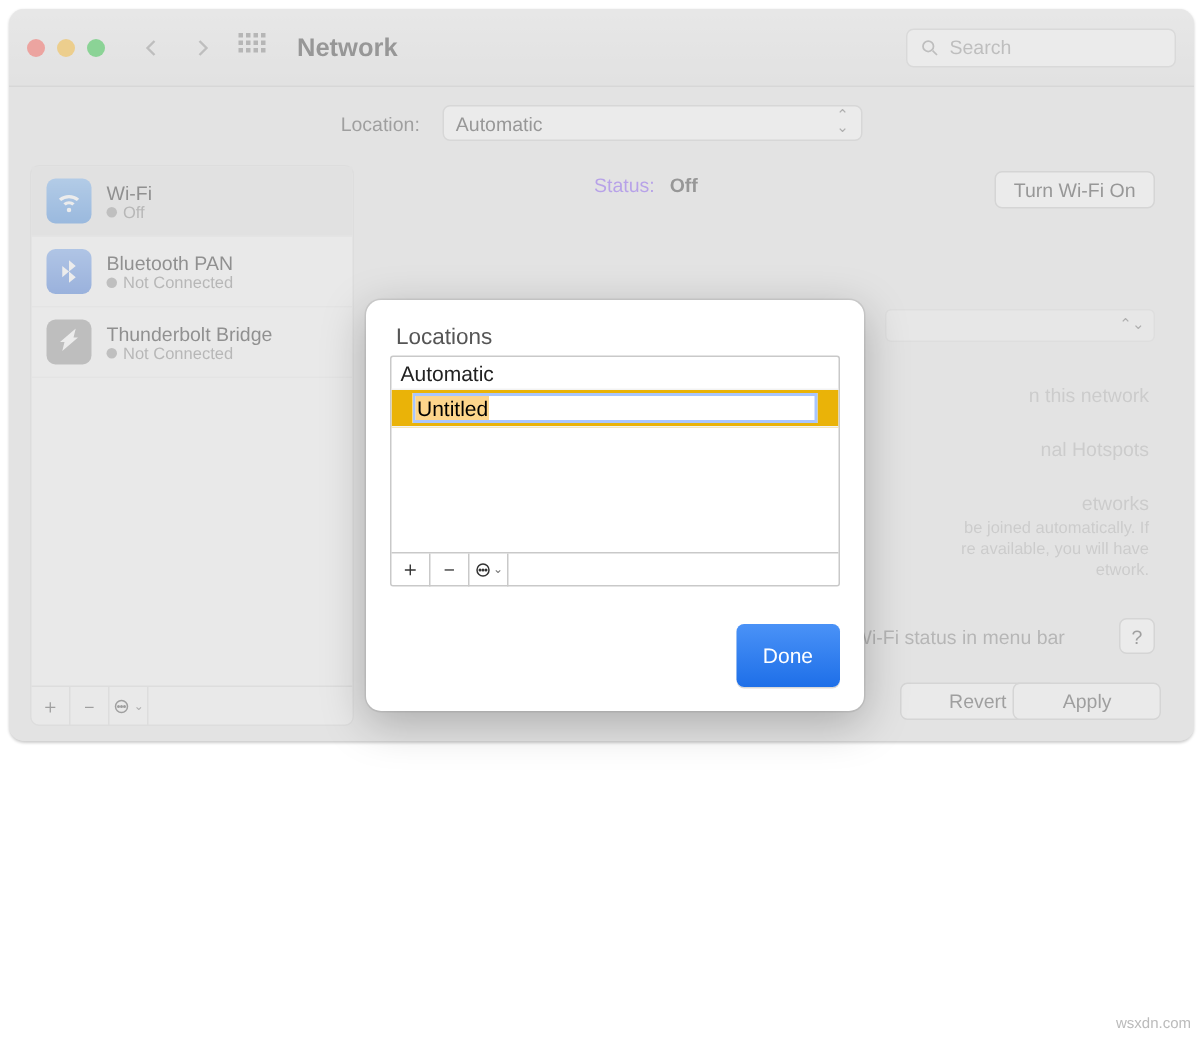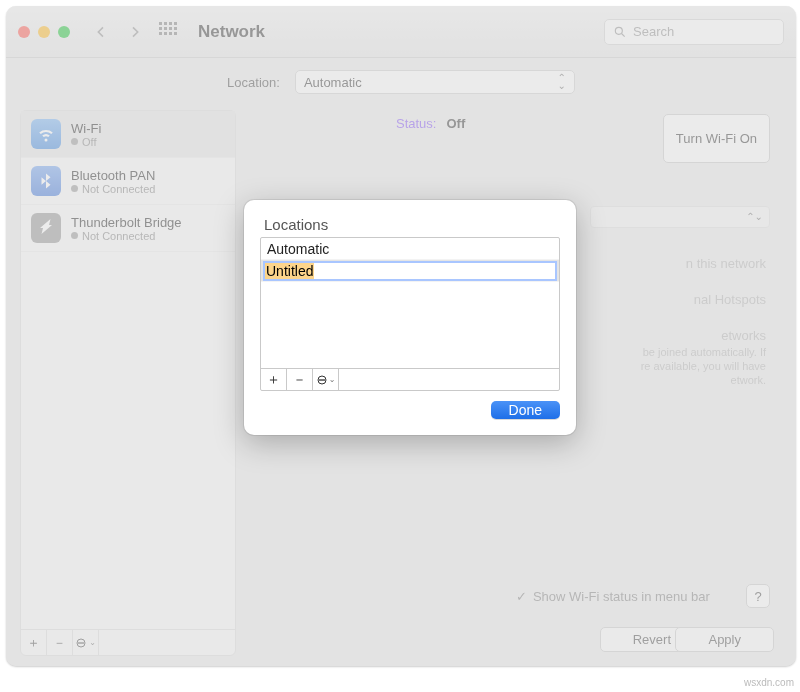--- a/index.html
+++ b/index.html
@@ -8,21 +8,21 @@
       background: #fff;
       width: 800px;
       height: 692px;
       overflow: hidden;
       position: relative;
       font-size: 13px;
       color: #333;
     }
     .window {
       width: 790px;
-      height: 660px;
+      height: 488px;
       margin: 6px 2px 0 6px;
       background: #ececec;
       border-radius: 10px;
       box-shadow: 0 1px 2px rgba(0,0,0,0.2);
       position: relative;
       overflow: hidden;
     }
     .titlebar {
       height: 52px;
       display: flex;
@@ -89,21 +89,21 @@
       margin-top:auto; border-top:1px solid #ddd; height:26px; display:flex; align-items:center;
     }
     .sb-footer .btn { width:26px; height:26px; display:flex; align-items:center; justify-content:center; border-right:1px solid #ddd; color:#555;}
 
     .content { flex:1; padding:10px 20px 10px 20px; position:relative; color:#555; }
     .status-line { display:flex; align-items:center; gap:10px; justify-content:flex-start; padding-left:140px; }
     .status-label { color:#8b5cf6; }
     .status-val { font-weight:600; color:#444; }
     .turnon {
       position:absolute; right:26px; top:8px;
-      background:#fcfcfc; border:1px solid #ccc; border-radius:5px; padding:16px 12px; color:#444;
+      background:#fcfcfc; border:1px solid #ccc; border-radius:5px; padding:4px 12px; color:#444;
     }
     .ghost-select {
       position:absolute; right:26px; top:100px; width:180px; height:22px;
       background:#f4f4f4; border:1px solid #e0e0e0; border-radius:4px;
       display:flex; justify-content:flex-end; align-items:center; padding-right:6px; color:#bbb; font-size:10px;
     }
     .ghost-text { position:absolute; color:#b8b8b8; font-size:13px; }
     .advanced {
       position:absolute; right:60px; bottom:58px;
       background:#fcfcfc; border:1px solid #ccc; border-radius:5px; padding:4px 10px; color:#555;
@@ -137,40 +137,40 @@
     .modal-label { font-size:15px; color:#555; margin:0 0 4px 4px; }
     .list-box {
       border:1px solid #c9c9c9; border-radius:2px; background:#fff;
     }
     .list-scroll { height:130px; overflow:hidden; }
     .list-row {
       height:22px; display:flex; align-items:center; padding:0 6px; font-size:14px; color:#222;
       border-bottom:1px solid #f3f3f3;
     }
     .list-row.selected {
-      background:#e5e5e5; color:#fff; padding:0;
+      background:#eab308; color:#fff; padding:12px;
     }
     .edit-field {
       background:#fff; color:#000; margin:1px 2px; width:calc(100% - 4px); height:20px;
       display:flex; align-items:center; padding:0 2px;
       box-shadow: inset 0 0 0 2px #a9c6ff;
     }
     .edit-highlight { background:#fdd58b; padding:0 1px; }
     .list-toolbar {
       height:22px; border-top:1px solid #c9c9c9; display:flex;
     }
     .list-toolbar .tb {
       width:26px; height:22px; border-right:1px solid #c9c9c9;
       display:flex; align-items:center; justify-content:center; color:#333; font-size:14px;
     }
     .list-toolbar .tb.more svg { width:12px; height:12px; }
     .done-btn {
-      float:right; margin-top:10px;
+      float:right; margin-top:25px;
       background:linear-gradient(#4a92f7,#1e6fe8); color:#fff; border:none;
-      border-radius:5px; padding:1px 18px; font-size:14px; font-weight:500;
+      border-radius:5px; padding:13px 18px; font-size:14px; font-weight:500;
       box-shadow:0 1px 0 rgba(0,0,0,0.15);
     }
     .watermark { position:absolute; right:6px; bottom:4px; font-size:10px; color:#bbb; }
   </style>
 </head>
 <body>
 
 <div class="window">
   <div class="titlebar">
     <div class="traffic">

